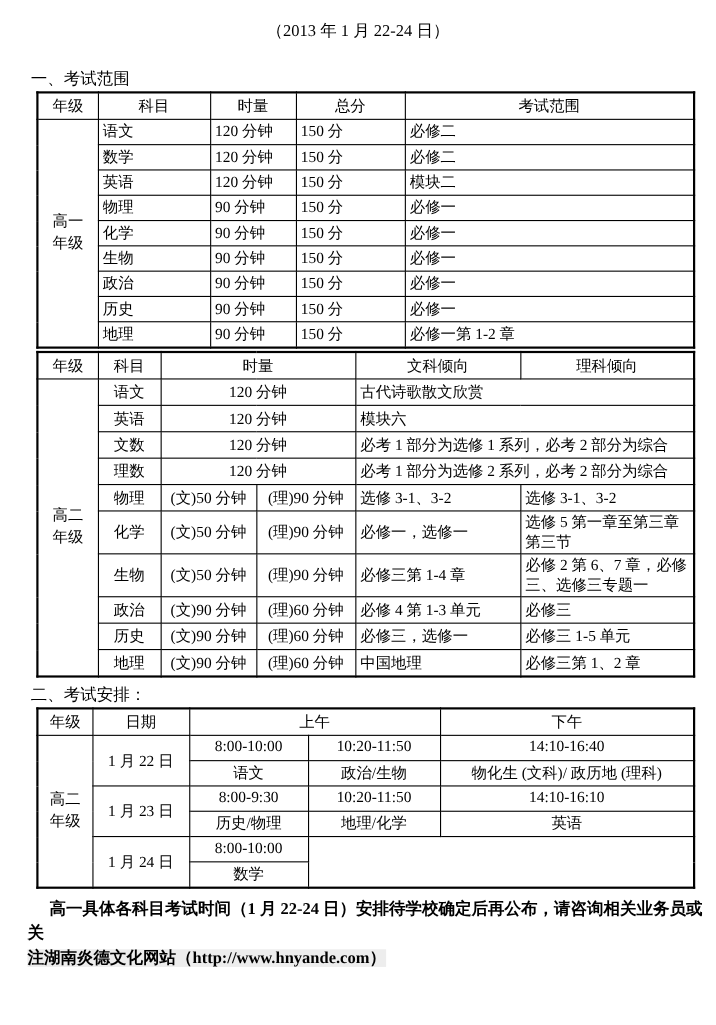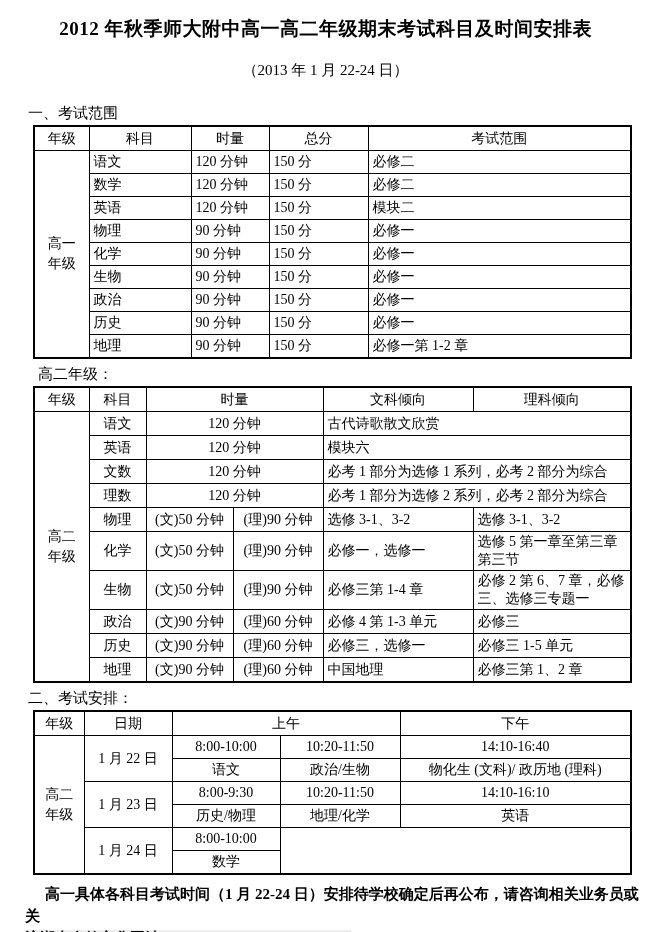--- a/index.html
+++ b/index.html
@@ -41,21 +41,20 @@
     margin:8px 6px 0 25px; font-size:15px; font-weight:bold;
     line-height:22px; text-indent:20px;
   }
   .hl { background:#ededed; }
 </style>
 </head>
 <body>
 
 <div class="page">
 
-  <div class="title">2012 年秋季师大附中高一高二年级期末考试科目及时间安排表</div>
   <div class="subtitle">（2013 年 1 月 22-24 日）</div>
 
   <div class="section-heading">一、考试范围</div>
 
   <table class="t t1">
     <colgroup>
       <col style="width:55px">
         <col style="width:102px">
         <col style="width:78px">
         <col style="width:99px">
@@ -120,21 +119,20 @@
       </tr>
       <tr>
         <td class="l">地理</td>
         <td class="l">90 分钟</td>
         <td class="l">150 分</td>
         <td class="l">必修一第 1-2 章</td>
       </tr>
     </tbody>
   </table>
 
-  <div class="grade-label" style="margin-top:6px;">高二年级：</div>
 
   <table class="t t2">
     <colgroup>
       <col style="width:55px">
         <col style="width:57px">
         <col style="width:87px">
         <col style="width:90px">
         <col style="width:150px">
         <col style="width:158px">
     </colgroup>

